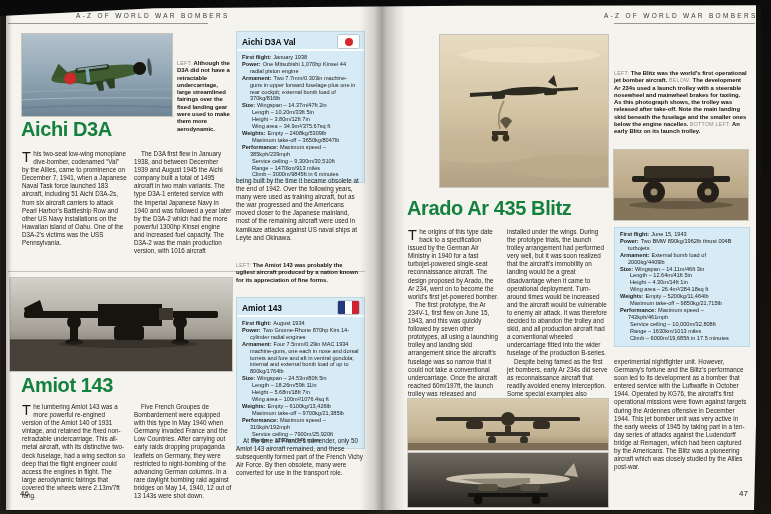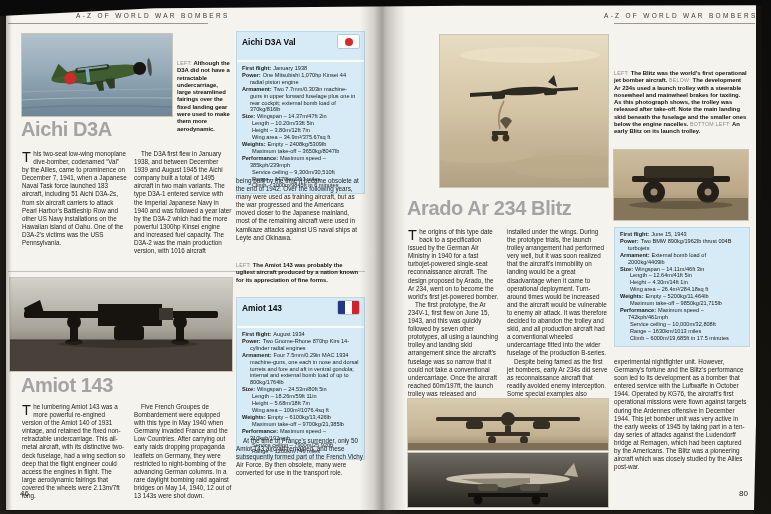--- a/index.html
+++ b/index.html
@@ -14,33 +14,33 @@
   .scan-right{position:absolute;right:0;top:0;width:18px;height:514px;z-index:7;
     background:linear-gradient(180deg,#0c0c0c,#16140f);
     clip-path:polygon(45% 0,100% 0,100% 100%,5% 100%,35% 55%,50% 20%);}
   .scan-left{position:absolute;left:0;top:0;width:12px;height:514px;z-index:6;
     background:linear-gradient(90deg,rgba(40,36,30,.55),rgba(40,36,30,0));}
   .scan-bottom{position:absolute;left:0;bottom:0;width:771px;height:3px;background:rgba(40,36,30,.5);z-index:6;}
   
   .runhdr{position:absolute;font-size:6.5px;letter-spacing:2.3px;color:#3c3a36;white-space:nowrap;z-index:3;}
   .hrule{position:absolute;height:0;border-top:1px solid #9c968c;z-index:3;}
   
-  .atitle{position:absolute;font-size:20px;font-weight:bold;letter-spacing:-.4px;color:#a3a3a3;z-index:3;white-space:nowrap;}
+  .atitle{position:absolute;font-size:20px;font-weight:bold;letter-spacing:-.4px;color:#15803d;z-index:3;white-space:nowrap;}
   
   .col{position:absolute;font-size:6.3px;line-height:8.1px;color:#262420;z-index:3;overflow:hidden;}
   .col p{margin:0;}
   .col p.ind{text-indent:7px;}
   .dropcap{float:left;font-size:14.5px;line-height:12px;padding:1px 2.5px 0 0;color:#1c1a17;}
   
   .cap{position:absolute;font-size:5.9px;line-height:7.3px;font-weight:bold;color:#14120f;z-index:3;}
   .ctag{font-weight:normal;color:#8f8b84;font-size:5.2px;letter-spacing:.3px;}
   .cseg{display:inline;}
   
   .spec{position:absolute;background:var(--spec-box-bg,#d7ebf6);border:1px solid #bdd7e4;z-index:3;}
-  .spec-hd{display:flex;align-items:center;justify-content:space-between;padding:3px 5px 12px;border-bottom:2px solid #fcfcfa;}
+  .spec-hd{display:flex;align-items:center;justify-content:space-between;padding:3px 5px 1px;border-bottom:2px solid #fcfcfa;}
   .spec-title{font-size:8.4px;font-weight:bold;color:#0c0c0c;}
   .spec-bd{padding:3px 5px 4px;}
   .spec-row{font-size:5.6px;line-height:6.9px;color:#20201e;padding-left:8px;text-indent:-8px;}
   .spec-row:has(.sl:empty){padding-left:15px;text-indent:-5px;}
   .sl{font-weight:bold;margin-right:2px;}
   .sl:empty{margin:0;}
   
   .flag{width:21px;height:13px;flex:0 0 auto;box-shadow:0 0 0 .5px #98a7ae;position:relative;border-radius:1px;}
   .flag-jp{background:#fdfdfb;display:flex;align-items:center;justify-content:center;}
   .flag-jp .disc{width:8px;height:8px;border-radius:50%;background:var(--japan-red,#d8262c);}
@@ -322,21 +322,21 @@
         <div class="spec-row"><span class="sl">Performance:</span><span class="sv">Maximum speed – 742kph/461mph</span></div>
 
         <div class="spec-row"><span class="sl"></span><span class="sv">Service ceiling – 10,000m/32,808ft</span></div>
 
         <div class="spec-row"><span class="sl"></span><span class="sv">Range – 1630km/1013 miles</span></div>
 
         <div class="spec-row"><span class="sl"></span><span class="sv">Climb – 6000m/19,685ft in 17.5 minutes</span></div>
       </div>
   </div>
 
-  <div class="atitle" style="left:407px;top:197px;">Arado Ar 234 Blitz</div>
+  <div class="atitle" style="left:407px;top:197px;">Arado Ar 435 Blitz</div>
 
   <div class="col" style="left:408px;top:228px;width:92px;height:170px;">
     <p><span class="dropcap">T</span><span>he origins of this type date back to a specification issued by the German Air Ministry in 1940 for a fast turbojet-powered single-seat reconnaissance aircraft. The design proposed by Arado, the Ar 234, went on to become the world's first jet-powered bomber.</span></p>
     <p class="ind">The first prototype, the Ar 234V-1, first flew on June 15, 1943, and this was quickly followed by seven other prototypes, all using a launching trolley and landing skid arrangement since the aircraft's fuselage was so narrow that it could not take a conventional undercarriage. Once the aircraft reached 60m/197ft, the launch trolley was released and returned to earth on parachutes for re-use.</p>
 
   </div>
   <div class="col" style="left:507px;top:228px;width:101px;height:170px;">
     <p>installed under the wings. During the prototype trials, the launch trolley arrangement had performed very well, but it was soon realized that the aircraft's immobility on landing would be a great disadvantage when it came to operational deployment. Turn-around times would be increased and the aircraft would be vulnerable to enemy air attack. It was therefore decided to abandon the trolley and skid, and all production aircraft had a conventional wheeled undercarriage fitted into the wider fuselage of the production B-series.</p>
     <p class="ind">Despite being famed as the first jet bombers, early Ar 234s did serve as reconnaissance aircraft that readily avoided enemy interception. Some special examples also equipped an</p>
   </div>
@@ -384,20 +384,20 @@
         <path d="M52 26 L96 35 L122 30 L122 25 Z" fill="#8f8877"></path>
         <rect x="70" y="31" width="20" height="7" rx="3" fill="#55503F"></rect>
         <rect x="112" y="31" width="20" height="7" rx="3" fill="#555043"></rect>
         <rect x="60" y="40" width="80" height="4" fill="#14120e"></rect>
         <circle cx="70" cy="47" r="4.5" fill="#0f0d0a"></circle>
         <circle cx="128" cy="47" r="4.5" fill="#0f0d0a"></circle>
       </g>
     </svg>
   </div>
 
-  <div class="pnum" style="left:724px;top:489px;width:24px;text-align:right;">80</div>
+  <div class="pnum" style="left:724px;top:489px;width:24px;text-align:right;">47</div>
 
   <div class="gutter"></div>
   <div class="scan-left"></div>
   <div class="scan-bottom"></div>
   <div class="scan-top"></div>
   <div class="scan-right"></div>
 </div>
 
 </body></html>

